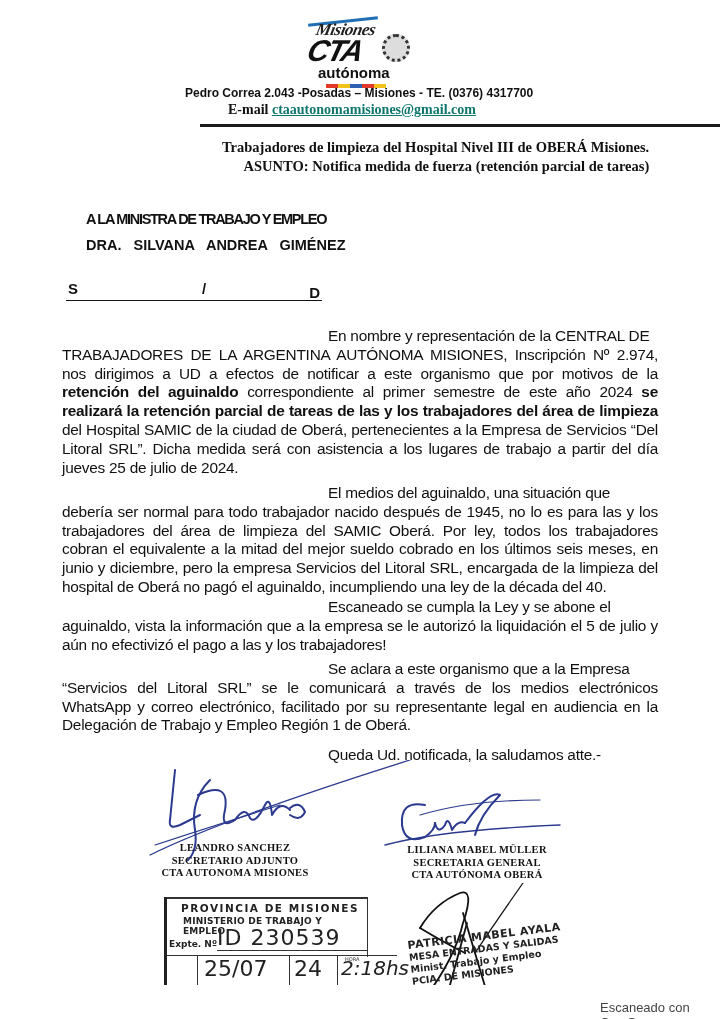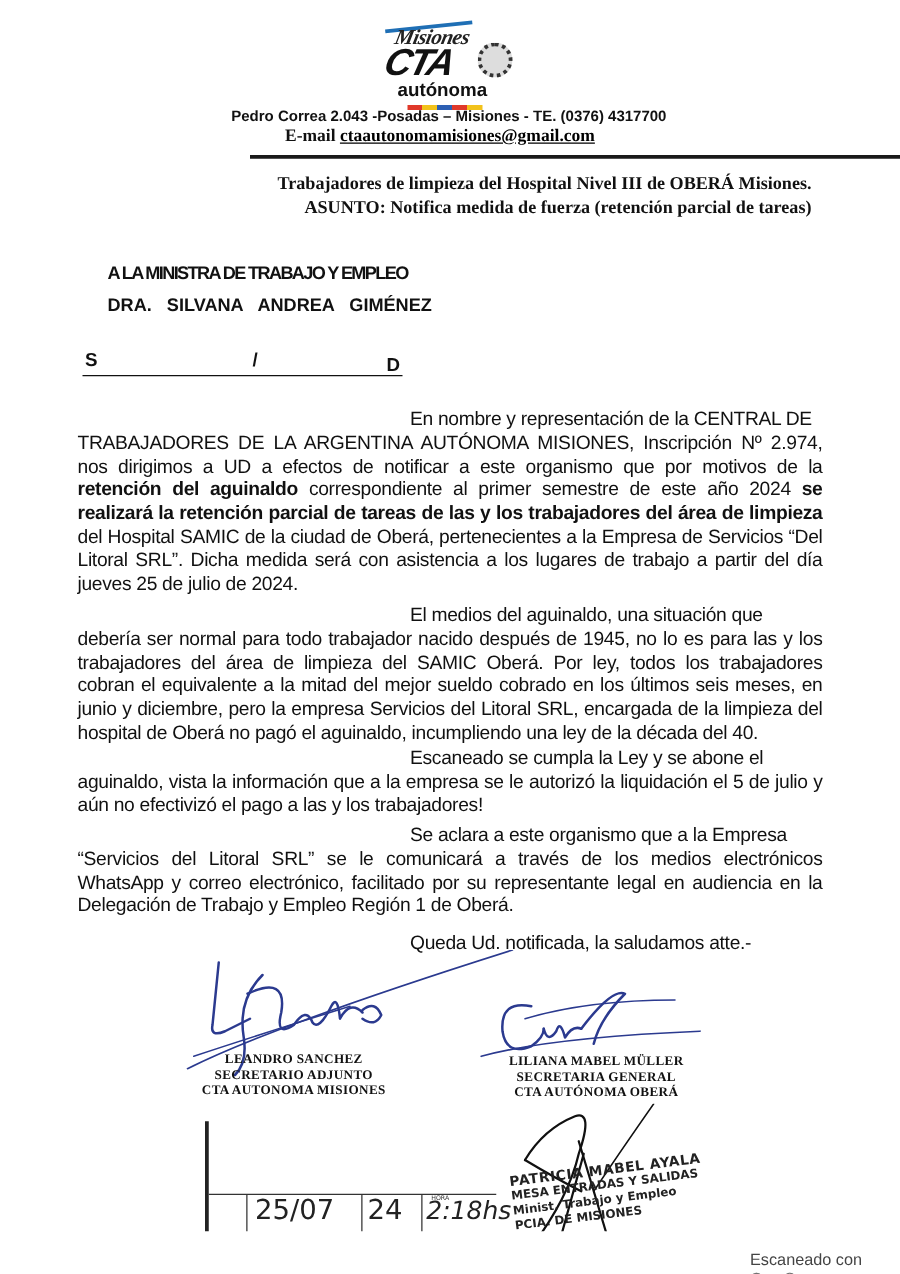--- a/index.html
+++ b/index.html
@@ -10,21 +10,21 @@
   #logo { left:296px; top:14px; width:120px; height:74px; }
   .logo-misiones { position:absolute; left:20px; top:6px; font-family:"Liberation Serif", serif; font-style:italic; font-weight:bold; font-size:17px; color:#222; letter-spacing:-0.5px; transform:skewX(-12deg); }
   .logo-stripe { position:absolute; left:12px; top:6px; width:70px; height:3px; background:#1f6fb5; transform:rotate(-6deg); }
   .logo-cta { position:absolute; left:12px; top:22px; font-family:"Liberation Sans", sans-serif; font-style:italic; font-weight:900; font-size:30px; color:#111; letter-spacing:-2px; transform:skewX(-14deg); line-height:30px; }
   .logo-sun { position:absolute; left:86px; top:20px; width:22px; height:22px; border-radius:50%; border:3px dotted #333; background:#ddd; }
   .logo-autonoma { position:absolute; left:22px; top:50px; font-family:"Liberation Sans", sans-serif; font-weight:bold; font-size:15px; color:#111; }
   .logo-flag { position:absolute; left:30px; top:70px; width:60px; height:4px; background:linear-gradient(90deg,#e0392a 0 20%,#f2c21b 20% 40%,#2d5fb3 40% 60%,#e0392a 60% 80%,#f2c21b 80% 100%); }
 
   #address { left:185px; top:86px; font-family:"Liberation Sans", sans-serif; font-weight:bold; font-size:12px; white-space:nowrap; }
   #email-line { left:228px; top:102px; font-family:"Liberation Serif", serif; font-weight:bold; font-size:14px; white-space:nowrap; }
-  #email-line a { color:#000000; text-decoration:underline; }
+  #email-line a { color:#0f766e; text-decoration:underline; }
   #header-rule { left:200px; top:124px; width:520px; height:3px; background:#1a1a1a; }
 
   #subject { left:222px; top:138px; font-family:"Liberation Serif", serif; font-weight:bold; font-size:14.5px; line-height:19px; text-align:right; white-space:nowrap; }
 
   #recipient { left:70px; top:206px; font-family:"Liberation Sans", sans-serif; font-weight:bold; font-size:14.5px; line-height:26px;margin-left:16px; }
   #recipient .r1 { letter-spacing:-1.3px; }
   #recipient .r2 { word-spacing:14px; }
   #recipient .r3 { word-spacing:8px; }
   #sd-line { left:66px; top:280px; width:256px; height:20px; border-bottom:1.5px solid #111; font-family:"Liberation Sans", sans-serif; font-weight:bold; font-size:15px; }
   #sd-line .s { position:absolute; left:2px; top:0; }
@@ -149,20 +149,26 @@
     <path d="M40 30 Q90 15 160 15" stroke-width="1.2"></path>
   </g>
 </svg>
 <div id="sig2-text" class="abs">
   <div>LILIANA MABEL MÜLLER</div>
   <div>SECRETARIA GENERAL</div>
   <div>CTA AUTÓNOMA OBERÁ</div>
 </div>
 
 <div id="stamp" class="abs">
+  <div class="top">
+    <div class="l1">PROVINCIA DE MISIONES</div>
+    <div class="l2">MINISTERIO DE TRABAJO Y EMPLEO</div>
+    <div class="l3">Expte. Nº</div>
+    <div class="exp">ID 230539</div>
+  </div>
   <div class="row">
     <div class="cell c1">25/07</div>
     <div class="cell c2">24</div>
     <div class="cell c3">2:18hs</div>
   </div>
   <div class="hora">HORA</div>
 </div>
 
 <svg id="sig3-svg" class="abs" viewBox="0 0 125 125">
   <g fill="none" stroke="#111" stroke-width="1.8" stroke-linecap="round" stroke-linejoin="round">

